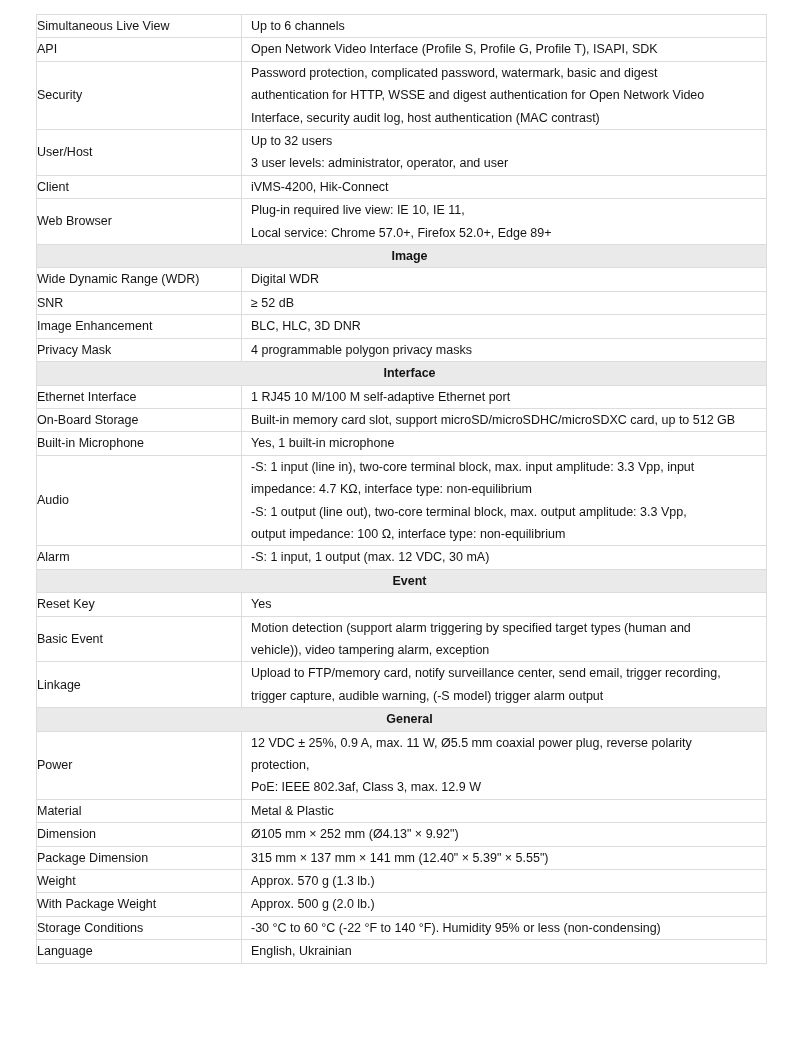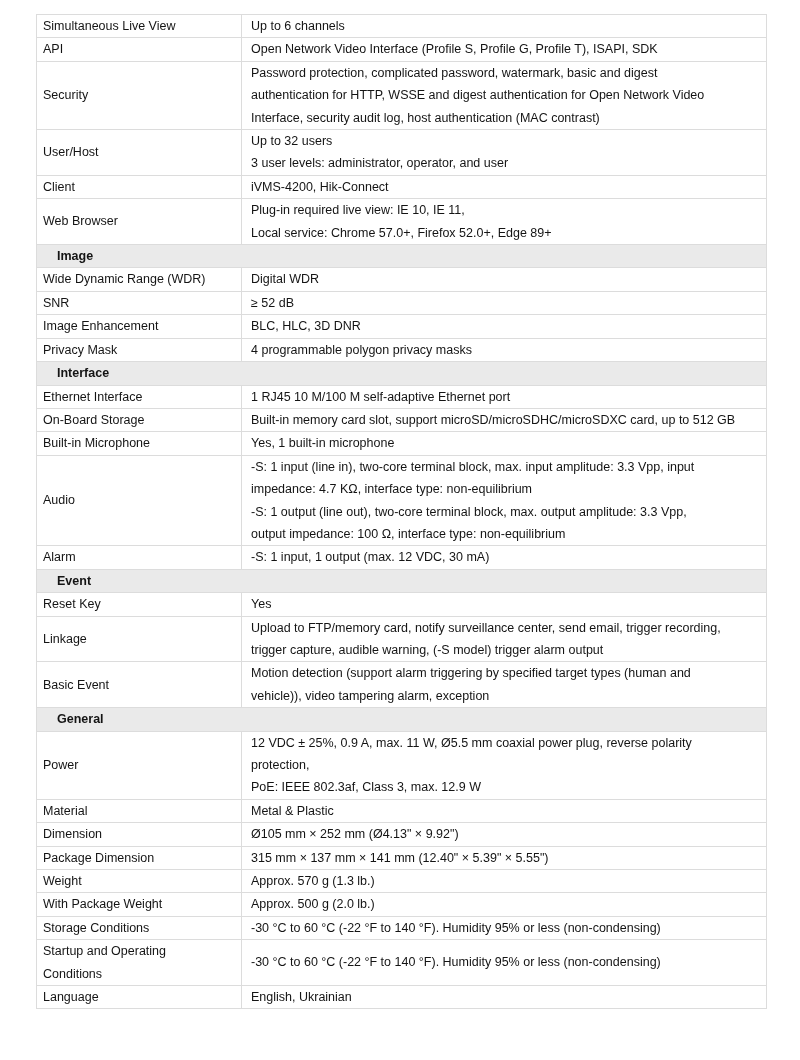--- a/index.html
+++ b/index.html
@@ -26,28 +26,29 @@
     table-layout: fixed;
   }
   col.c-label { width: 205px; }
   col.c-value { width: 525px; }
   td {
     border: 1px solid var(--border);
     vertical-align: middle;
     font-size: 12.5px;
     padding: 0;
   }
-  td.label-cell { padding: 0 4px 0 6px; margin-top: 13px; }
+  td.label-cell { padding: 0 4px 0 0; margin-top: 13px; }
   td.value-cell { padding: 0 2px 0 9px; }
   .line { line-height: 22.4px; }
   td.section-cell {
     background: var(--section-bg);
     font-weight: bold;
     line-height: 22.4px;
     padding: 0 4px 0 20px;
+    text-align: center;
   }
 </style>
 </head>
 <body>
 
 <table class="spec">
   <colgroup>
     <col class="c-label">
     <col class="c-value">
   </colgroup>
@@ -191,34 +192,34 @@
       <tr>
         <td class="label-cell">
           <div class="line">Reset Key</div>
         </td>
         <td class="value-cell">
           <div class="line">Yes</div>
         </td>
       </tr>
       <tr>
         <td class="label-cell">
+          <div class="line">Basic Event</div>
+        </td>
+        <td class="value-cell">
+          <div class="line">Motion detection (support alarm triggering by specified target types (human and</div>
+          <div class="line">vehicle)), video tampering alarm, exception</div>
+        </td>
+      </tr>
+      <tr>
+        <td class="label-cell">
           <div class="line">Linkage</div>
         </td>
         <td class="value-cell">
           <div class="line">Upload to FTP/memory card, notify surveillance center, send email, trigger recording,</div>
           <div class="line">trigger capture, audible warning, (-S model) trigger alarm output</div>
-        </td>
-      </tr>
-      <tr>
-        <td class="label-cell">
-          <div class="line">Basic Event</div>
-        </td>
-        <td class="value-cell">
-          <div class="line">Motion detection (support alarm triggering by specified target types (human and</div>
-          <div class="line">vehicle)), video tampering alarm, exception</div>
         </td>
       </tr>
       <tr>
         <td colspan="2" class="section-cell">General</td>
       </tr>
       <tr>
         <td class="label-cell">
           <div class="line">Power</div>
         </td>
         <td class="value-cell">
@@ -263,29 +264,20 @@
         <td class="label-cell">
           <div class="line">With Package Weight</div>
         </td>
         <td class="value-cell">
           <div class="line">Approx. 500 g (2.0 lb.)</div>
         </td>
       </tr>
       <tr>
         <td class="label-cell">
           <div class="line">Storage Conditions</div>
-        </td>
-        <td class="value-cell">
-          <div class="line">-30 °C to 60 °C (-22 °F to 140 °F). Humidity 95% or less (non-condensing)</div>
-        </td>
-      </tr>
-      <tr>
-        <td class="label-cell">
-          <div class="line">Startup and Operating</div>
-          <div class="line">Conditions</div>
         </td>
         <td class="value-cell">
           <div class="line">-30 °C to 60 °C (-22 °F to 140 °F). Humidity 95% or less (non-condensing)</div>
         </td>
       </tr>
       <tr>
         <td class="label-cell">
           <div class="line">Language</div>
         </td>
         <td class="value-cell">

